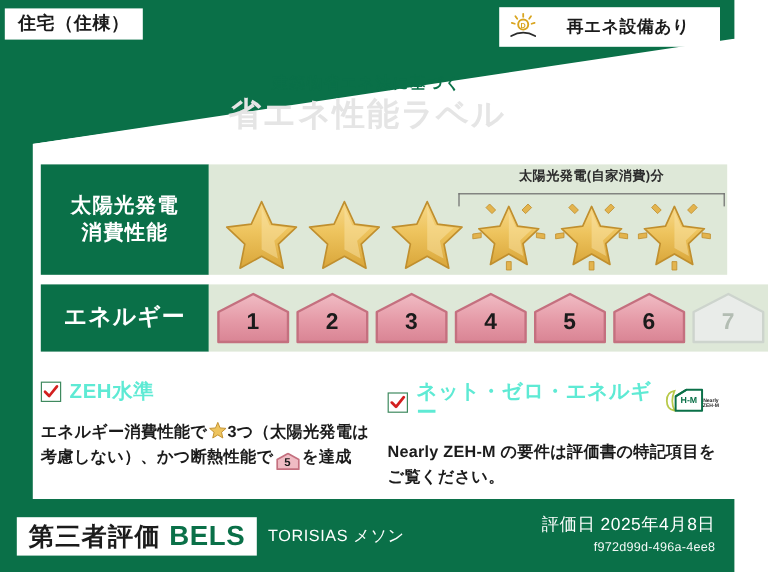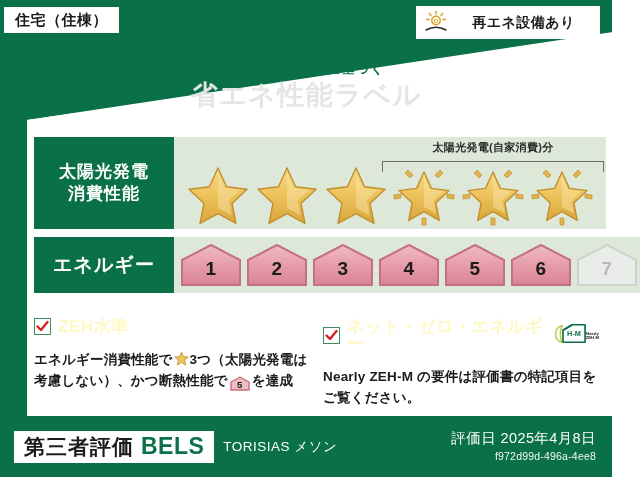--- a/index.html
+++ b/index.html
@@ -138,21 +138,21 @@
     display: flex; z-index: 4;
   }
   .note { width: 50%; padding-right: 12px; }
   .note-head { display: flex; align-items: center; gap: 7px; }
   .chk {
     width: 17px; height: 17px; flex: 0 0 17px;
     border: 1.4px solid #3f8a5f; background: #fff;
     display: flex; align-items: center; justify-content: center;
   }
   .chk svg { width: 13px; height: 13px; display: block; }
-  .note-title { font-size: 17px; font-weight: bold; color: #fef9c3; letter-spacing: .5px; line-height: 1; }
+  .note-title { font-size: 17px; font-weight: bold; color: #5eead4; letter-spacing: .5px; line-height: 1; }
   .note-body {
     margin-top: 15px; font-size: 13.5px; color: #1b1b1b;
     line-height: 1.55; letter-spacing: .2px; font-weight: bold;
   }
   .inline-star { display:inline-block; width: 15px; height: 15px; vertical-align: -2px; margin: 0 1px; }
   .inline-house { display:inline-block; width: 20px; height: 15px; vertical-align: -3px; margin: 0 2px; position: relative; }
   .inline-house svg { position:absolute; inset:0; width:20px; height:15px; }
   .inline-house b { position:relative; z-index:2; display:block; text-align:center; font-size:9.5px; line-height:17px; color:#1b1b1b; }
   .zehm-logo { display:inline-block; width: 52px; height: 26px; vertical-align: -8px; margin-left: 2px; }
 

